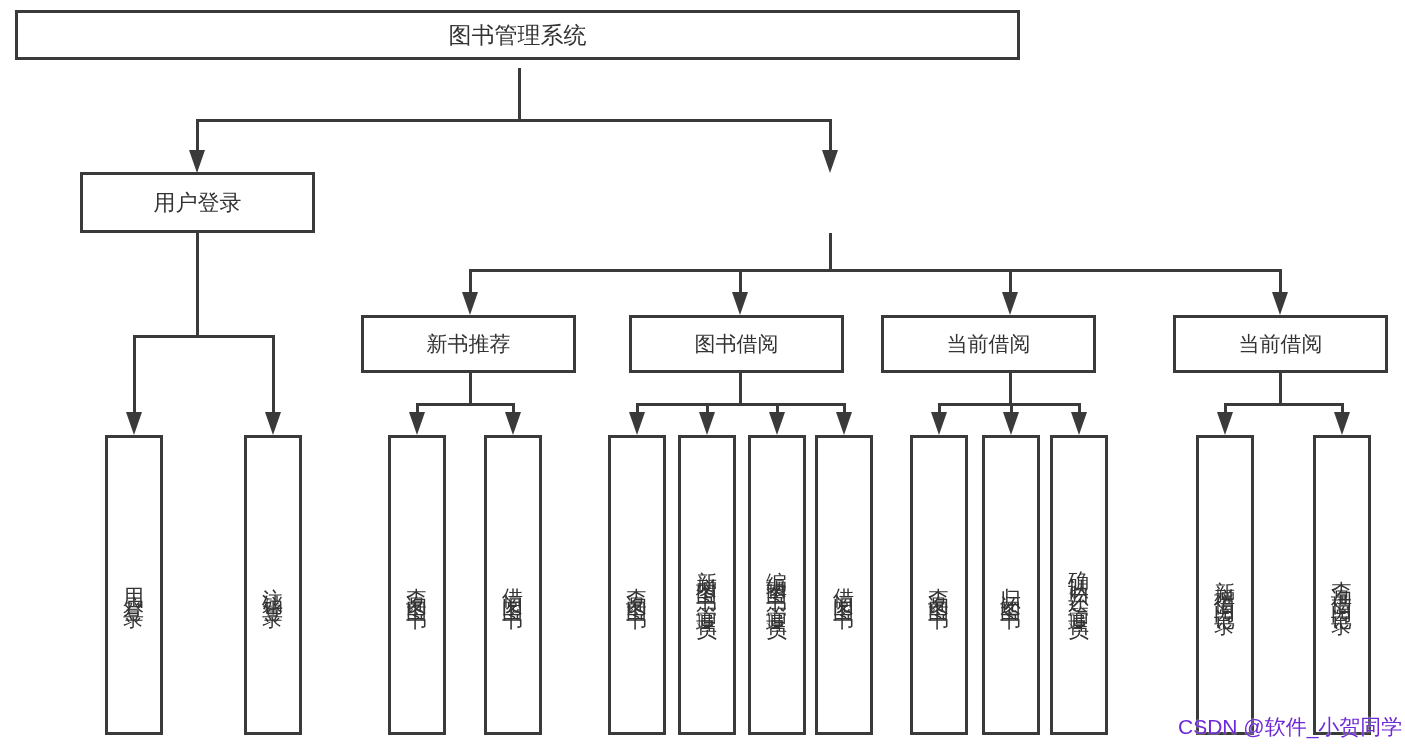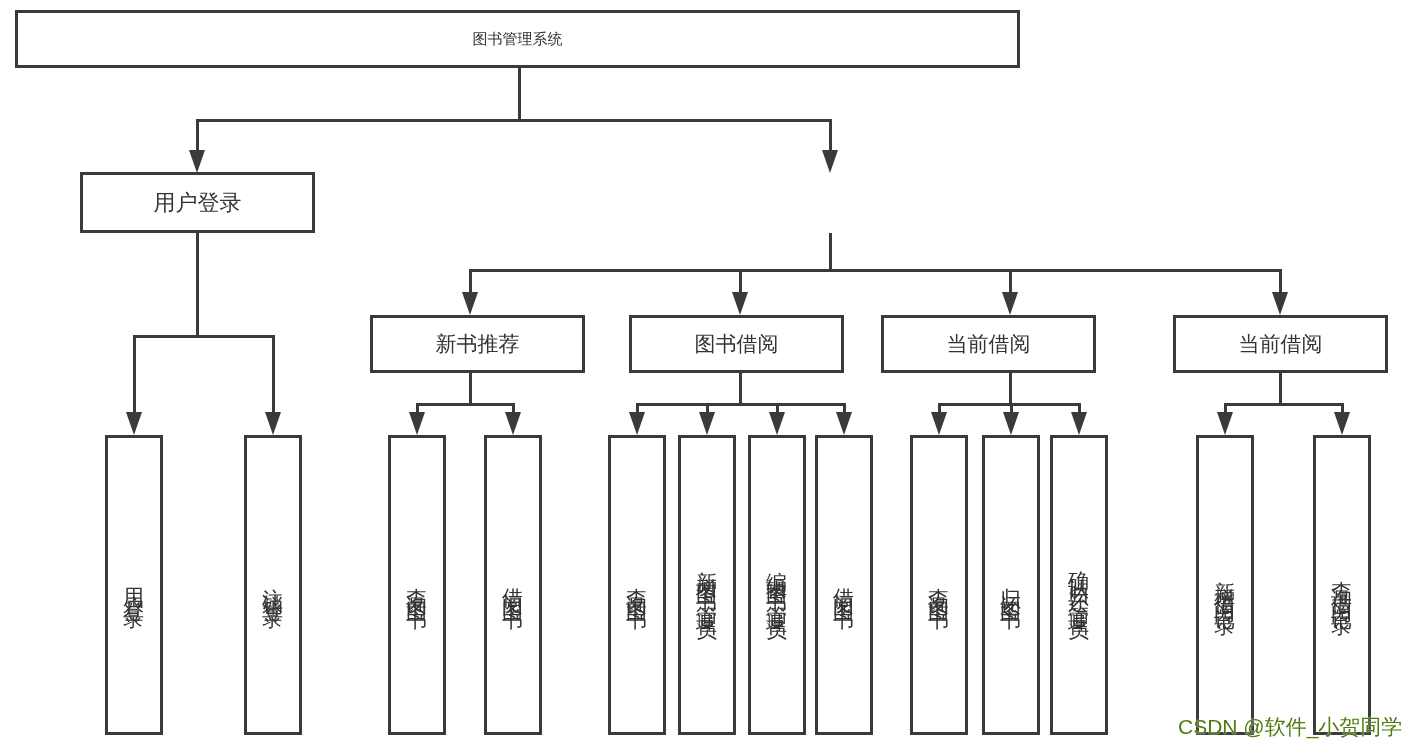--- a/index.html
+++ b/index.html
@@ -4,55 +4,55 @@
 <style>
   html,body{margin:0;padding:0;background:#ffffff;}
   .canvas{
     position:relative;width:1405px;height:747px;background:#ffffff;overflow:hidden;
     font-family:"Liberation Sans","DejaVu Sans",sans-serif;color:#333333;
   }
   .box{
     position:absolute;border:3px solid #3a3a3a;background:#ffffff;
     display:flex;align-items:center;justify-content:center;box-sizing:border-box;
   }
-  .root-box{left:15px;top:10px;width:1005px;height:58px;font-size:15px;}
+  .root-box{left:15px;top:10px;width:1005px;height:50px;font-size:23px;}
   .l2-box{width:235px;height:61px;top:172px;font-size:22px;}
   .l3-box{width:215px;height:58px;top:315px;font-size:21px;}
   .leaf{width:58px;height:300px;top:435px;}
   .vtext{
     writing-mode:vertical-rl;text-orientation:mixed;
     font-size:21px;letter-spacing:7px;line-height:1;white-space:nowrap;
   }
   .hline,.vline{position:absolute;background:#3a3a3a;}
   .hline{height:3px;}
   .vline{width:3px;}
   .arrow{
     position:absolute;width:0;height:0;
     border-left:8px solid transparent;border-right:8px solid transparent;
     border-top:23px solid #3a3a3a;
   }
   .watermark{
     position:absolute;left:1178px;top:713px;font-size:21px;
-    color:#4d7c0f;text-shadow:0 0 2px #ffffff;white-space:nowrap;
+    color:#6d28d9;text-shadow:0 0 2px #ffffff;white-space:nowrap;
   }
 </style>
 </head>
 <body>
 
 <div class="canvas">
 
   <div class="box root-box">
     <span>图书管理系统</span>
   </div>
 
   <div class="box l2-box" style="left:80px">
     <span>用户登录</span>
   </div>
 
-  <div class="box l3-box" style="left:370px">
+  <div class="box l3-box" style="left:361px">
     <span>新书推荐</span>
   </div>
   <div class="box l3-box" style="left:629px">
     <span>图书借阅</span>
   </div>
   <div class="box l3-box" style="left:881px">
     <span>当前借阅</span>
   </div>
   <div class="box l3-box" style="left:1173px">
     <span>当前借阅</span>

